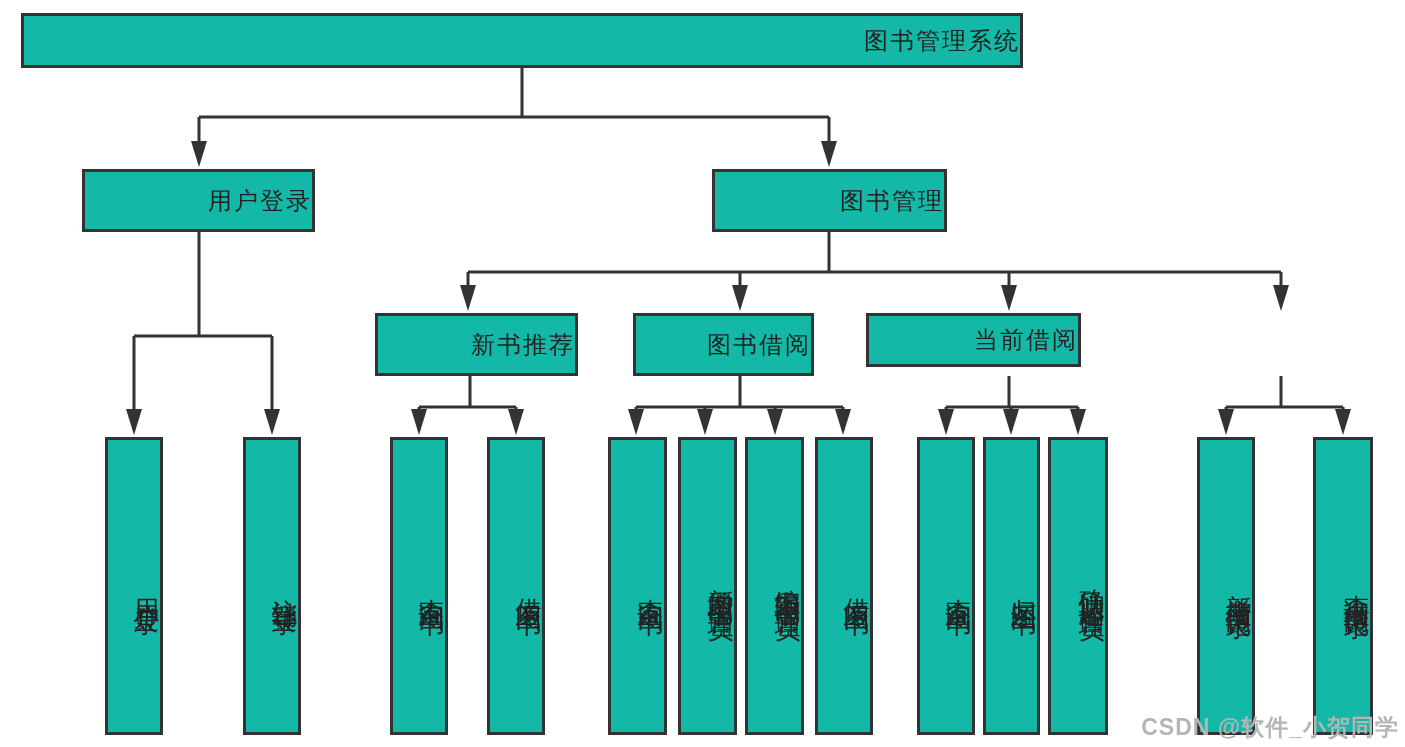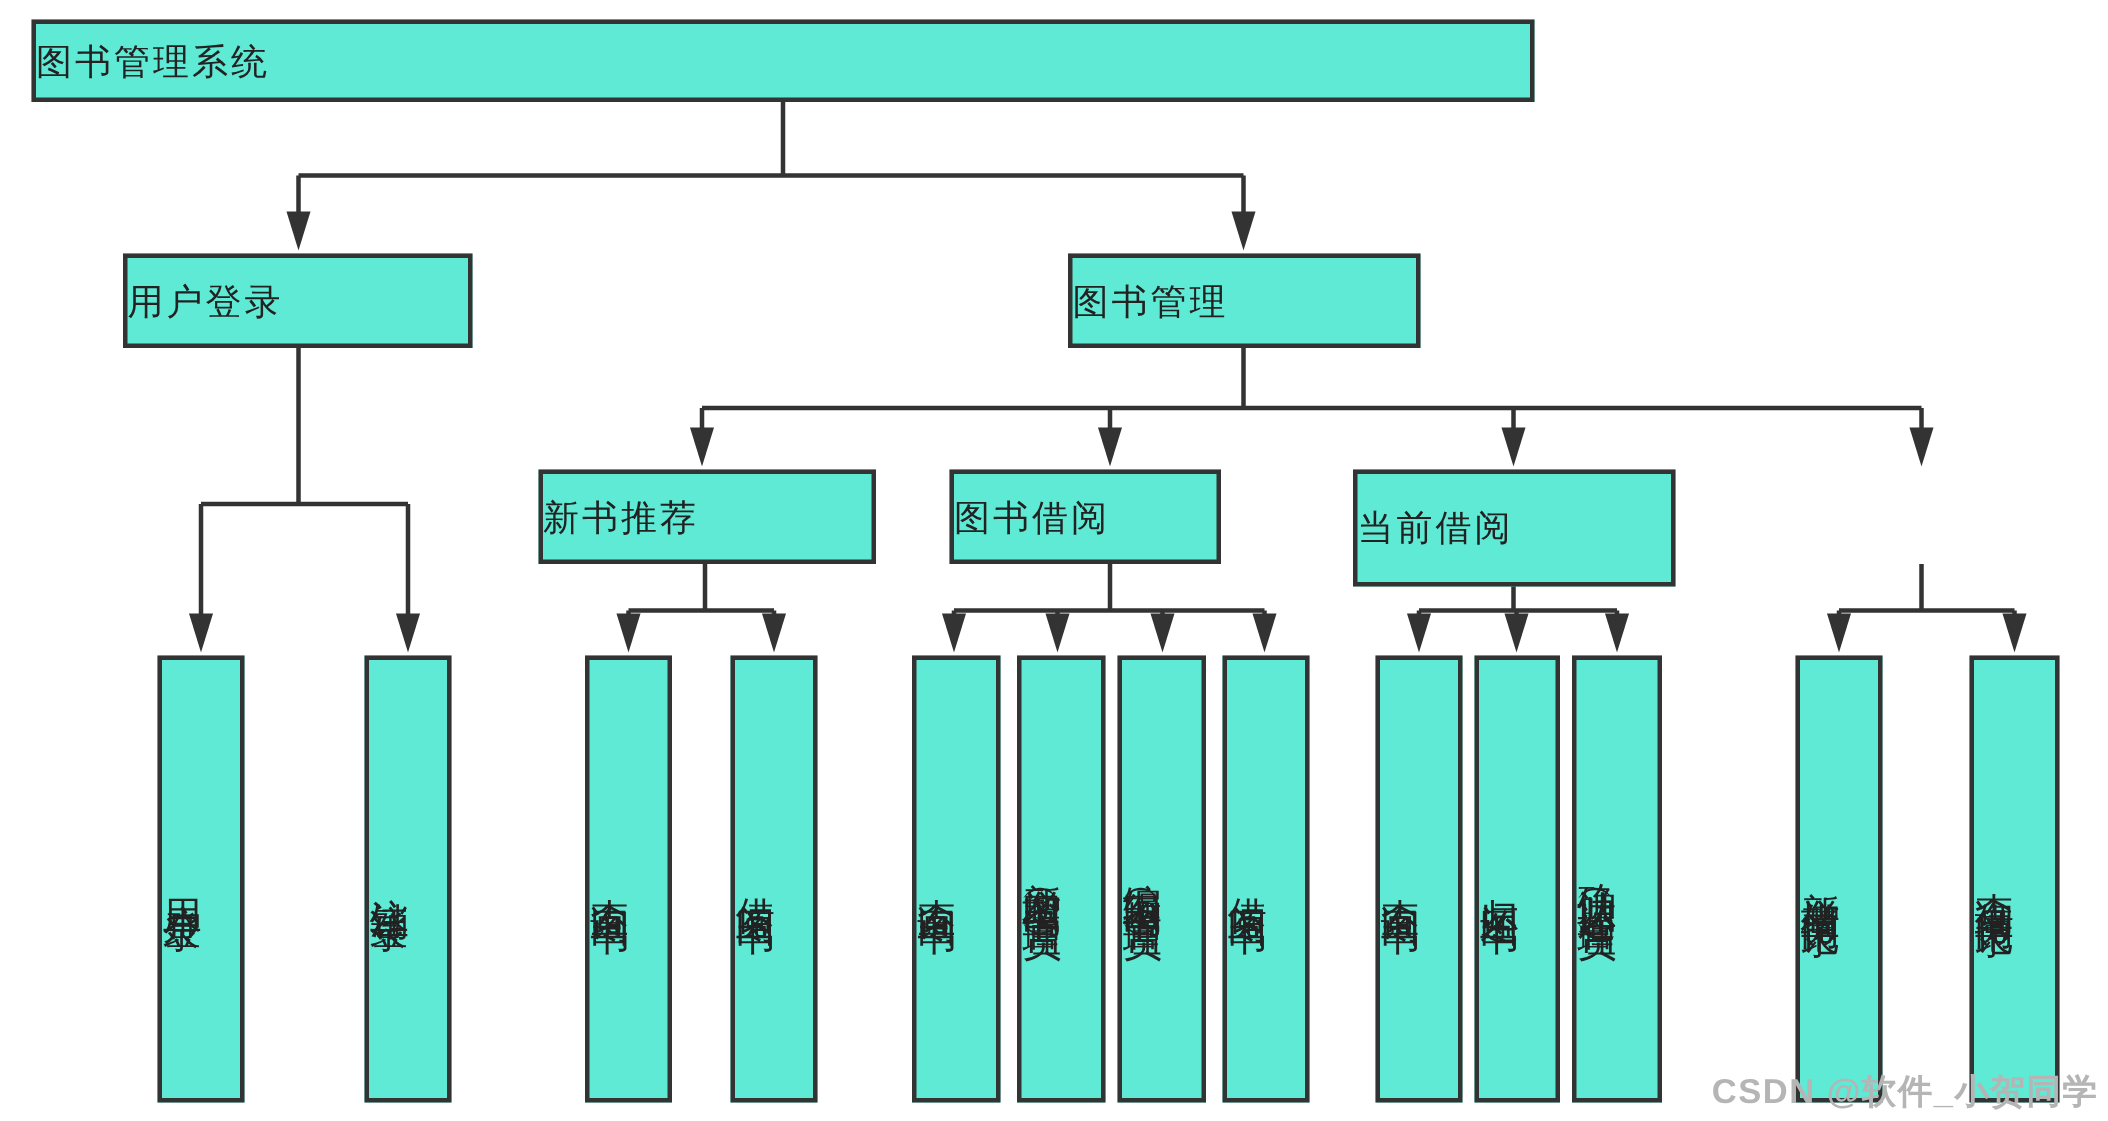--- a/index.html
+++ b/index.html
@@ -13,26 +13,25 @@
   }
   .connectors {
     position: absolute;
     left: 0; top: 0;
     width: 1405px; height: 747px;
   }
   .node {
     position: absolute;
     box-sizing: border-box;
     border: 3px solid var(--color-line, #333333);
-    background: #5eead4;
+    background: #14b8a6;
     display: flex;
     align-items: center;
-    justify-content: flex-start;
+    justify-content: flex-end;
     color: var(--color-text, #222222);
-    font-family: Liberation Serif, serif;
   }
   .node.h .lbl {
     font-size: 24px;
     letter-spacing: 2px;
     white-space: nowrap;
   }
   .node.v .lbl {
     writing-mode: vertical-rl;
     font-size: 26px;
     letter-spacing: 4px;
@@ -98,27 +97,27 @@
     <span class="lbl">图书管理系统</span>
   </div>
 
   <div class="node h" style="left:82px;top:169px;width:233px;height:63px">
     <span class="lbl">用户登录</span>
   </div>
   <div class="node h" style="left:712px;top:169px;width:235px;height:63px">
     <span class="lbl">图书管理</span>
   </div>
 
-  <div class="node h" style="left:359px;top:313px;width:225px;height:63px">
+  <div class="node h" style="left:375px;top:313px;width:203px;height:63px">
     <span class="lbl">新书推荐</span>
   </div>
   <div class="node h" style="left:633px;top:313px;width:181px;height:63px">
     <span class="lbl">图书借阅</span>
   </div>
-  <div class="node h" style="left:902px;top:313px;width:215px;height:78px">
+  <div class="node h" style="left:866px;top:313px;width:215px;height:54px">
     <span class="lbl">当前借阅</span>
   </div>
 
   <div class="node v" style="left:105px;top:437px;width:58px;height:298px">
     <span class="lbl">用户登录</span>
   </div>
   <div class="node v" style="left:243px;top:437px;width:58px;height:298px">
     <span class="lbl">注销登录</span>
   </div>
 

